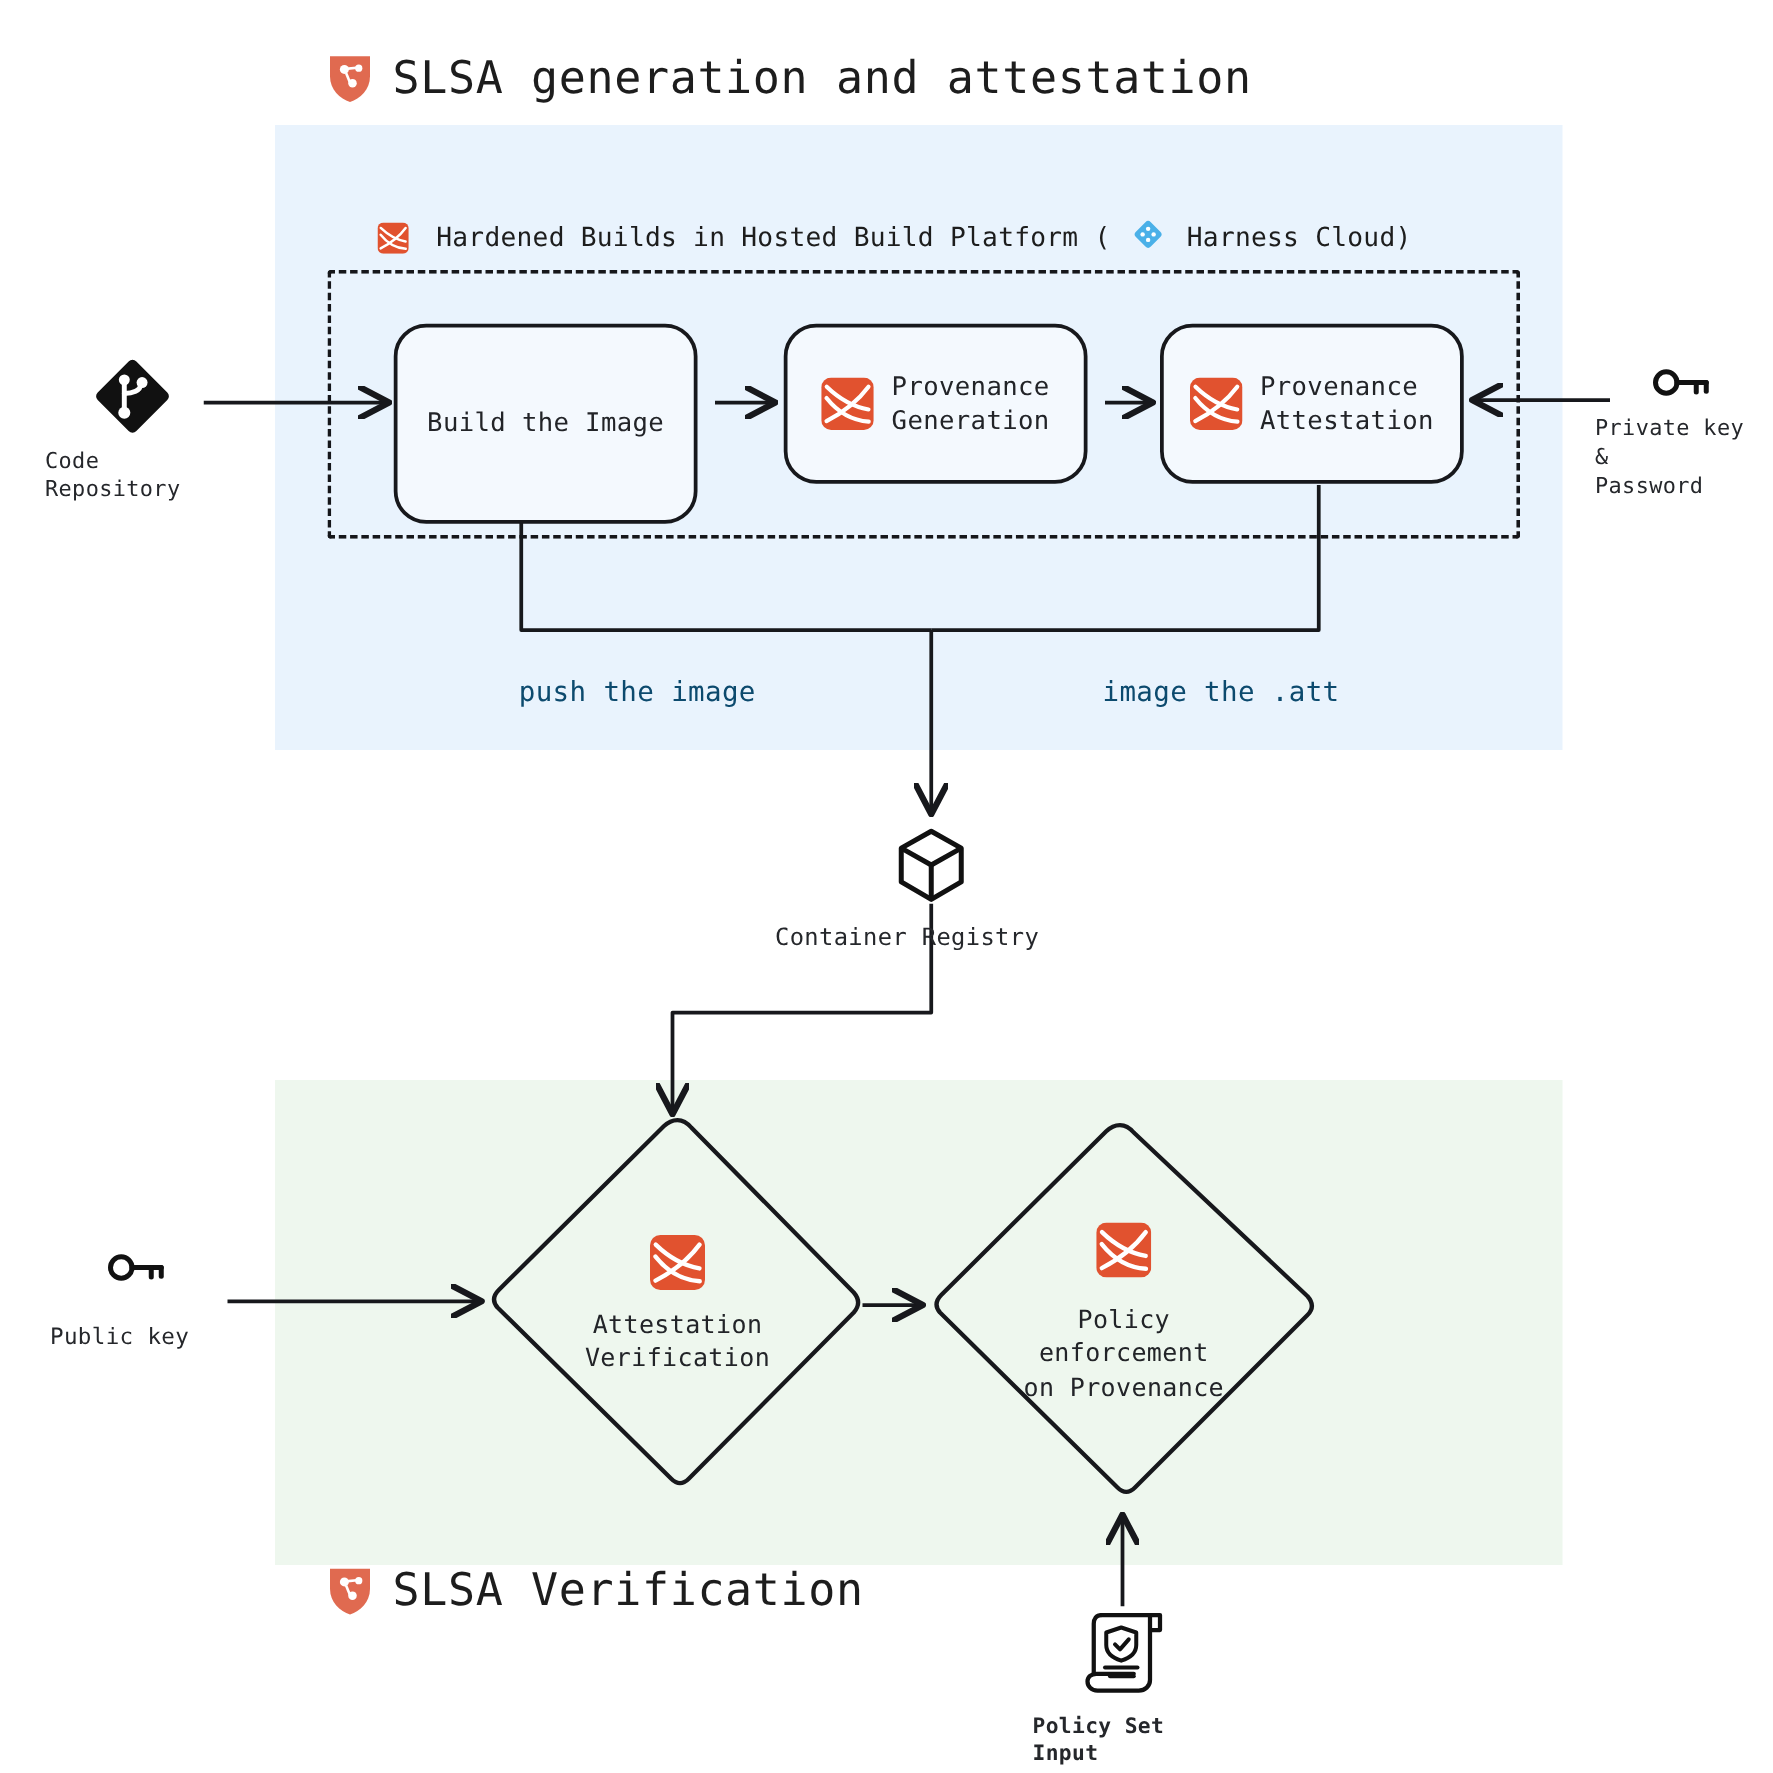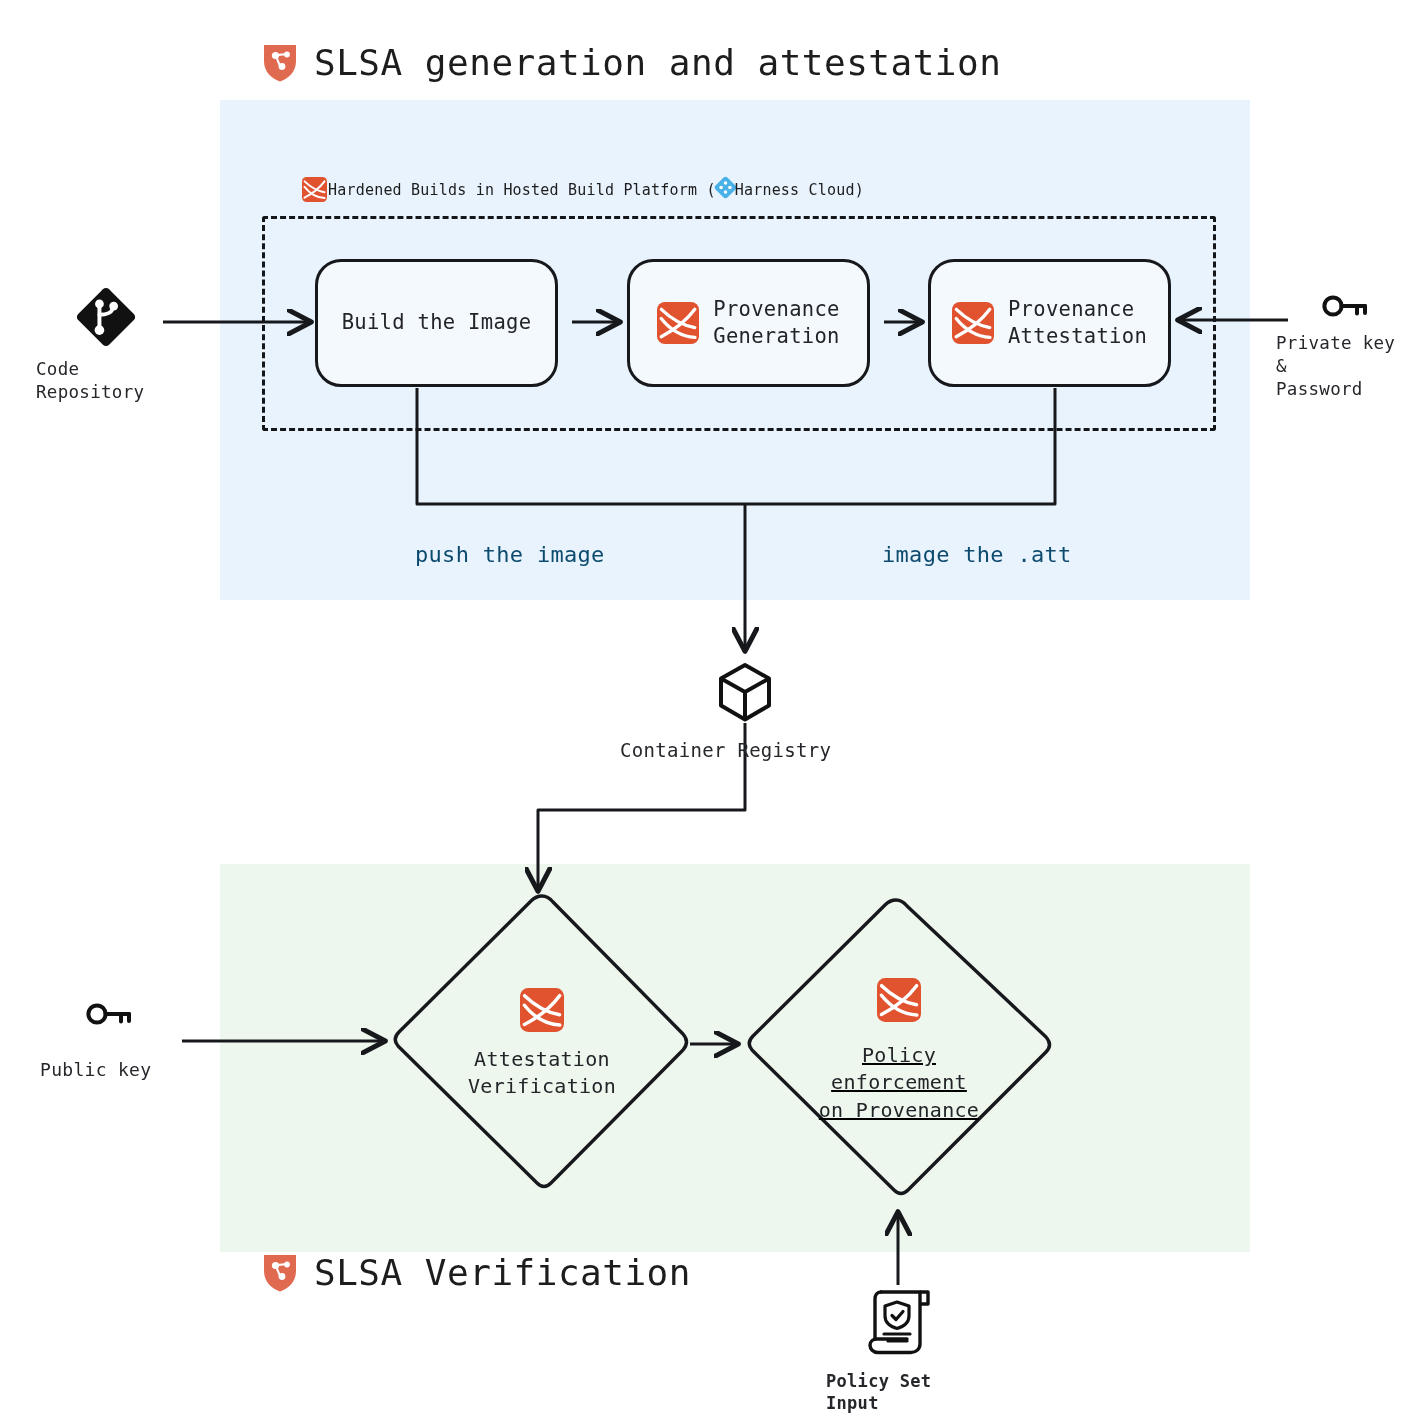--- a/index.html
+++ b/index.html
@@ -46,22 +46,22 @@
 
   
   .slsa-icon { width: 36px; height: 40px; display:block; }
 
   
   .harness-logo { display:block; }
 
   
   .hardened-label {
     left: 302px; top: 176px;
-    display: flex; align-items: center; gap: 1px;
-    font-size: 15px; color: #1d1d1d; white-space: nowrap;
+    display: flex; align-items: center; gap: 22px;
+    font-size: 21px; color: #1d1d1d; white-space: nowrap;
   }
   .hardened-label .txt { letter-spacing: 0.2px; }
 
   
   .dashed-box {
     left: 262px; top: 216px; width: 954px; height: 215px;
     border: 3px dashed #15161a;
     border-radius: 3px;
     box-sizing: border-box;
   }
@@ -78,21 +78,21 @@
     gap: 14px;
     text-align: center;
   }
   .pbox .label {
     font-size: 20.5px;
     line-height: 1.32;
     color: #222428;
     white-space: pre-line;
     letter-spacing: 0.3px;
   }
-  .box-build { left: 315px; top: 259px; width: 243px; height: 128px; }
+  .box-build { left: 315px; top: 259px; width: 243px; height: 160px; }
   .box-prov-gen { left: 627px; top: 259px; width: 243px; height: 128px; }
   .box-prov-att { left: 928px; top: 259px; width: 243px; height: 128px; }
 
   
   .node-caption {
     font-size: 17.5px;
     color: #25272b;
     text-align: left;
     line-height: 1.3;
     letter-spacing: 0.3px;
@@ -340,21 +340,21 @@
         <path d="M2.4 9.4 C8.6 17.2 15.6 19.8 21.7 20.2" fill="none" stroke="#ffffff" stroke-width="1.9" stroke-linecap="round"></path>
         <path d="M21.6 4.2 C16.4 11.2 9.2 16.4 2.4 19.9" fill="none" stroke="#ffffff" stroke-width="1.9" stroke-linecap="round"></path>
       </svg>
     </span>
     <span class="label">Attestation
 Verification</span>
   </div>
 </div>
 
 <div class="diamond-wrap dia-policy">
-  <div class="diamond-content" style="gap:20px;text-decoration:underline;">
+  <div class="diamond-content" style="gap:20px;">
     <span class="ico">
       <svg class="harness-logo" width="44" height="44" viewBox="0 0 24 24">
         <rect x="0" y="0" width="24" height="24" rx="4.5" fill="#e1522f"></rect>
         <path d="M2.5 4.2 C9 10.5 15.5 13.5 21.6 14.6" fill="none" stroke="#ffffff" stroke-width="1.9" stroke-linecap="round"></path>
         <path d="M2.4 9.4 C8.6 17.2 15.6 19.8 21.7 20.2" fill="none" stroke="#ffffff" stroke-width="1.9" stroke-linecap="round"></path>
         <path d="M21.6 4.2 C16.4 11.2 9.2 16.4 2.4 19.9" fill="none" stroke="#ffffff" stroke-width="1.9" stroke-linecap="round"></path>
       </svg>
     </span>
     <span class="label">Policy
 enforcement

